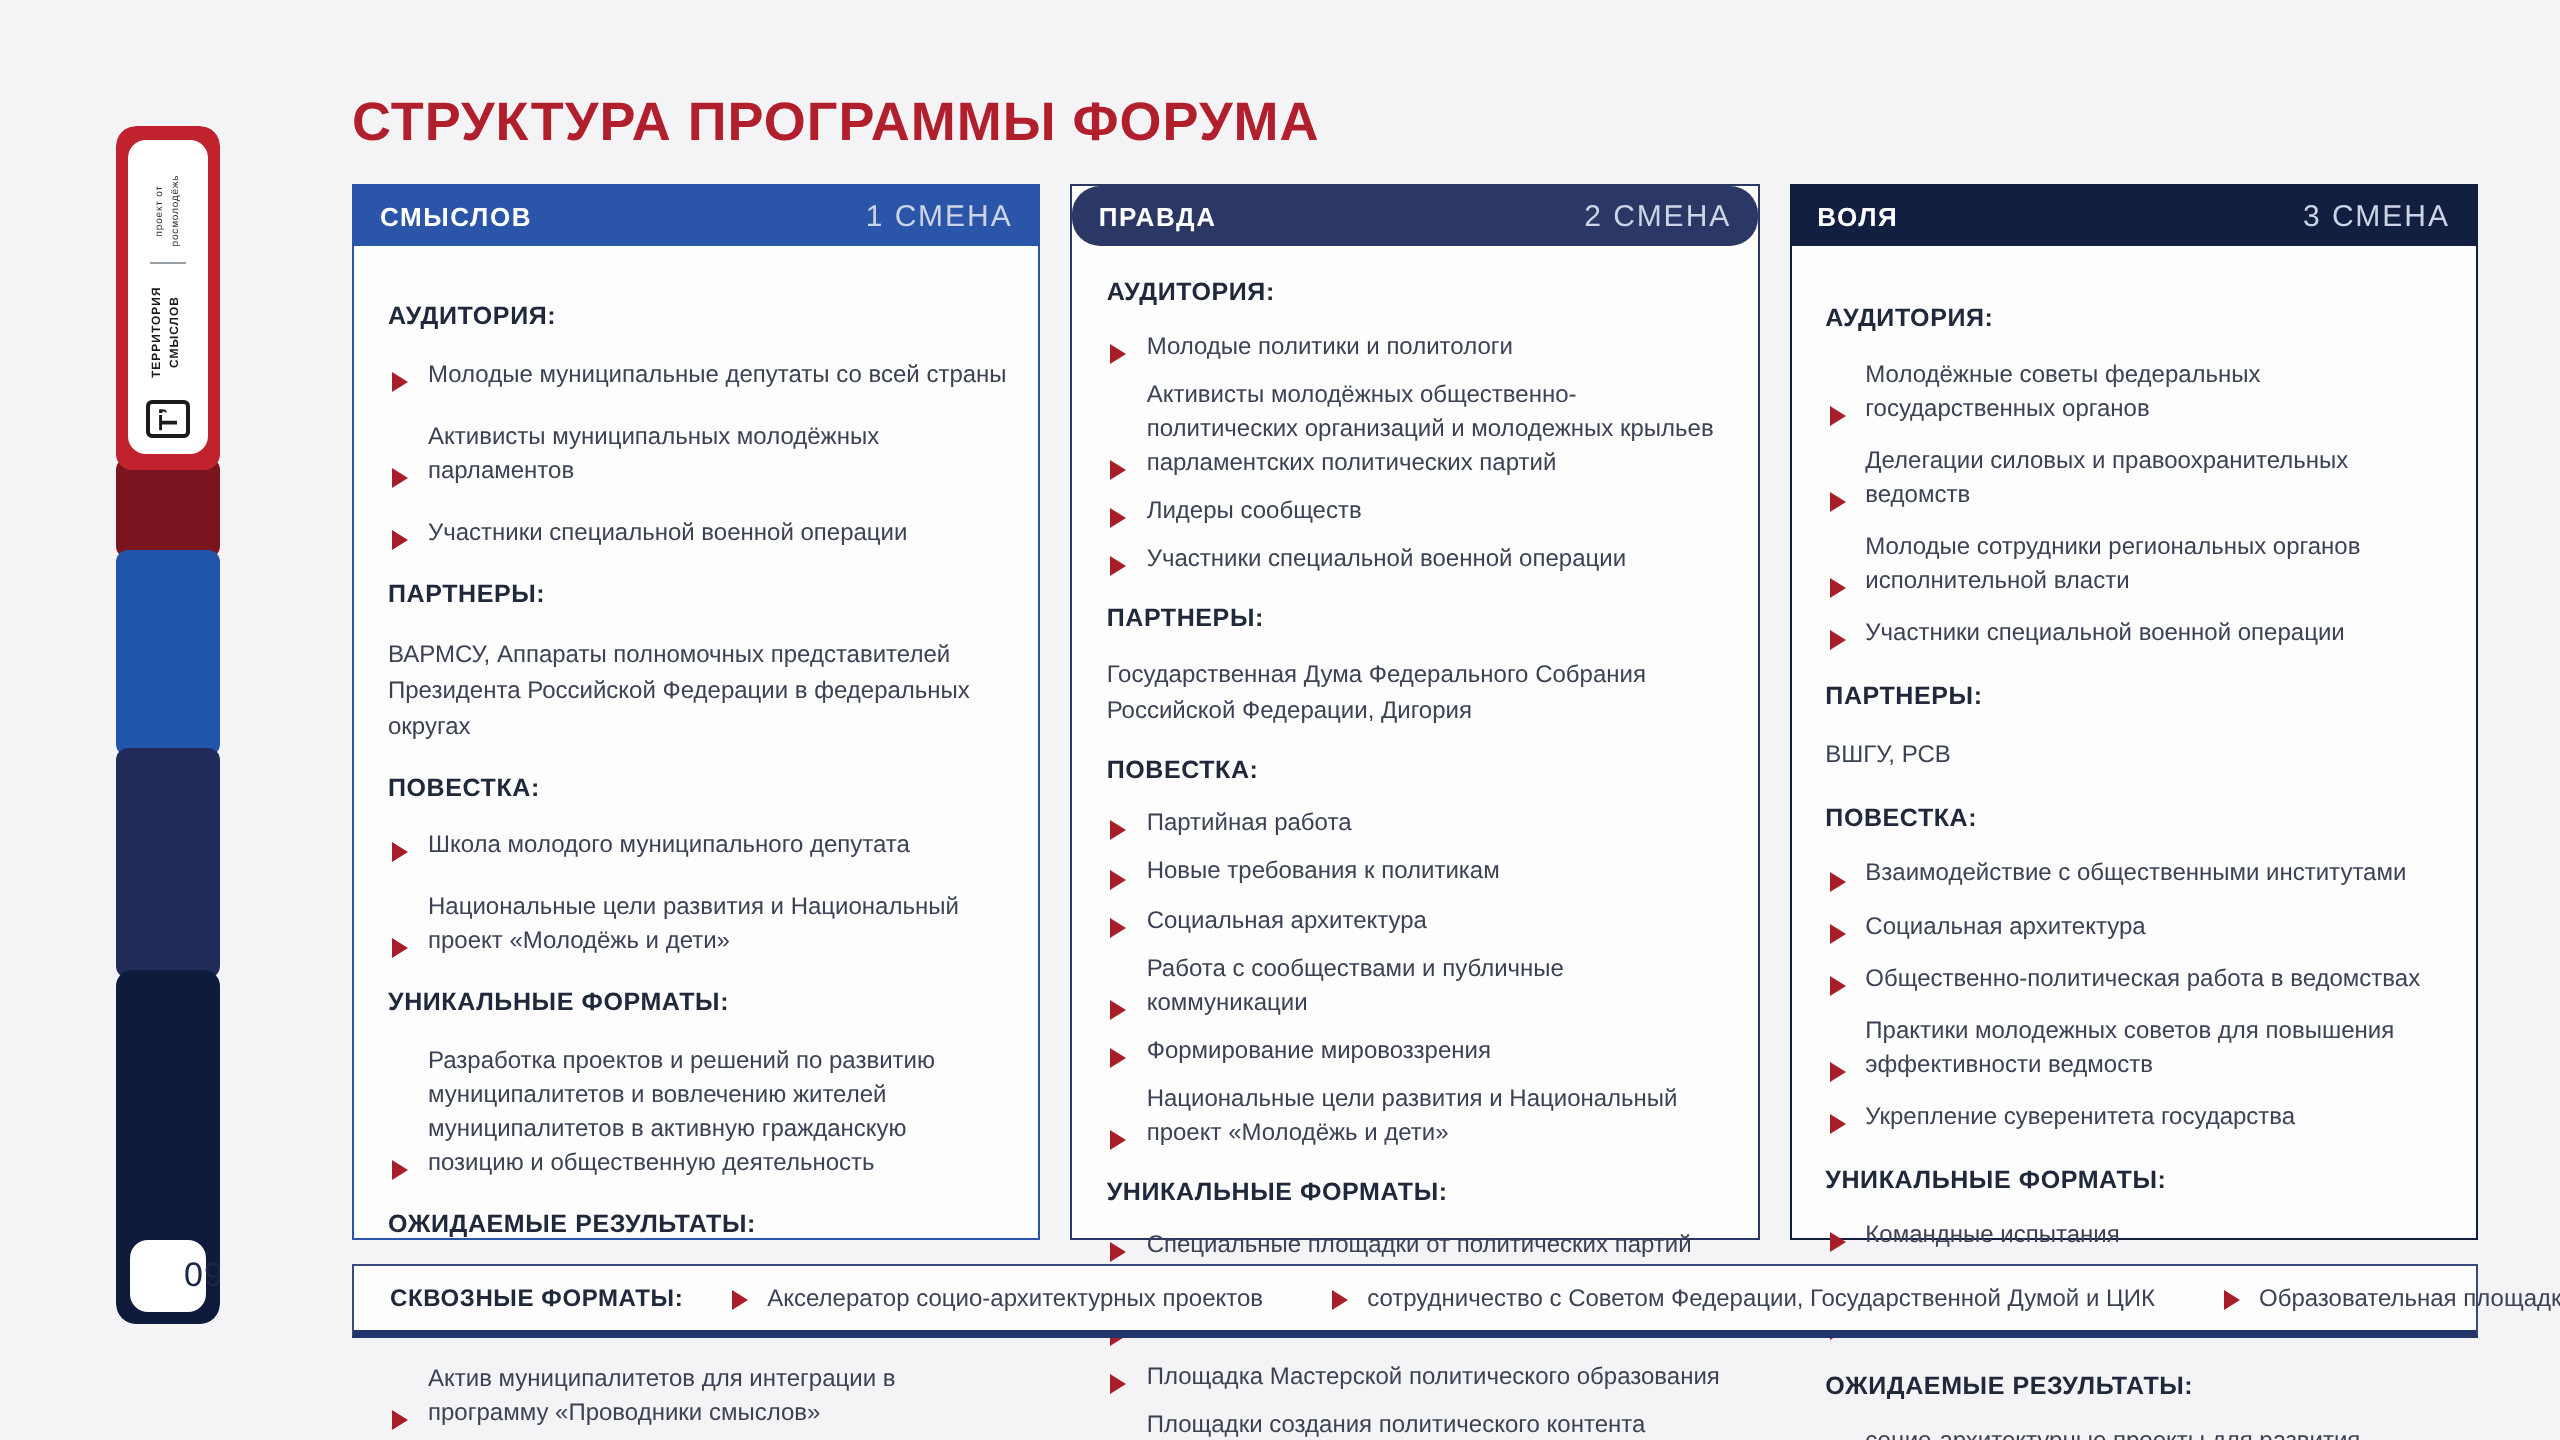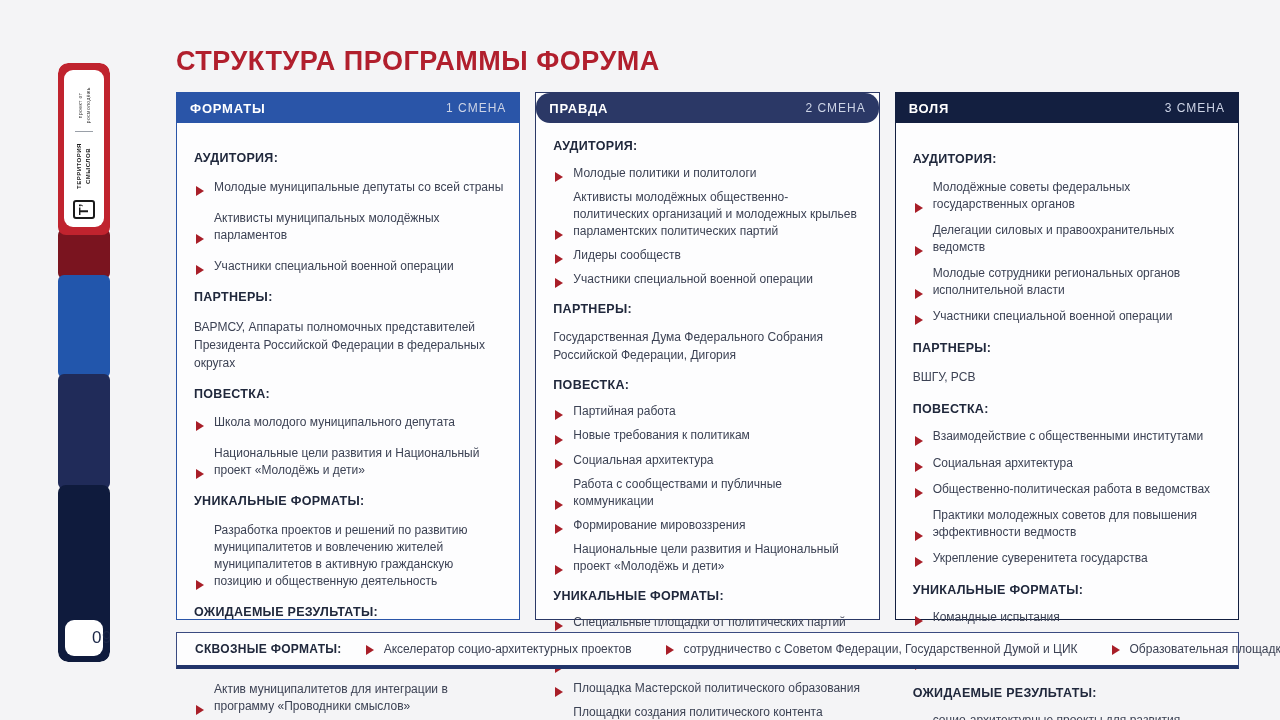--- a/index.html
+++ b/index.html
@@ -42,21 +42,21 @@
                 color:#b11f2d; letter-spacing:.5px; }
 
   
   .columns { position:absolute; left:176px; top:92px; width:1063px; height:528px;
              display:flex; gap:15px; }
   .card { flex:1; background:#fdfdfe; display:flex; flex-direction:column;
           border:1px solid #2a3a66; }
   .card-header { height:30px; flex:0 0 30px; display:flex; align-items:center;
                  justify-content:space-between; padding:0 13px; color:#fff; }
   .card-name  { font-size:13px; font-weight:bold; letter-spacing:.8px; }
-  .card-shift { font-size:12px; color:#cdd4e6; letter-spacing:1px; }
+  .card-shift { font-size:15px; color:#cdd4e6; letter-spacing:1px; }
   .card-body  { padding:13px 16px 10px 17px; font-size:12px; line-height:1.42; }
 
   .sec-heading { font-size:12.5px; font-weight:bold; color:#20283c; letter-spacing:.3px;
                  margin:13px 0 9px; }
   .card-body .sec-heading:first-child { margin-top:2px; }
   .sec-text { color:#3c4254; margin-bottom:4px; line-height:1.5; }
 
   .bullet { display:flex; align-items:flex-end; margin-bottom:8px; }
   .arrow { flex:0 0 auto; width:0; height:0; margin:4px 10px 0 2px;
            border-left:8px solid #a81e28; border-top:5px solid transparent;
@@ -103,21 +103,21 @@
     <div class="seg-darknavy">
       <div class="page-num">09</div>
     </div>
   </div>
 
   <h1 class="page-title">СТРУКТУРА ПРОГРАММЫ ФОРУМА</h1>
 
   <div class="columns" id="columns">
       <div class="card" style="border-color: rgb(42, 85, 168);">
         <div class="card-header" style="background: rgb(42, 85, 168);">
-          <span class="card-name">ФОРМАТЫ</span>
+          <span class="card-name">СМЫСЛОВ</span>
           <span class="card-shift">1 СМЕНА</span>
         </div>
         <div class="card-body">
           <div class="sec-heading">АУДИТОРИЯ:</div>
           <div class="bullet">
             <span class="arrow"></span>
             <span class="bullet-text">Молодые муниципальные депутаты со всей страны</span>
           </div>
           <div class="bullet">
             <span class="arrow"></span>

